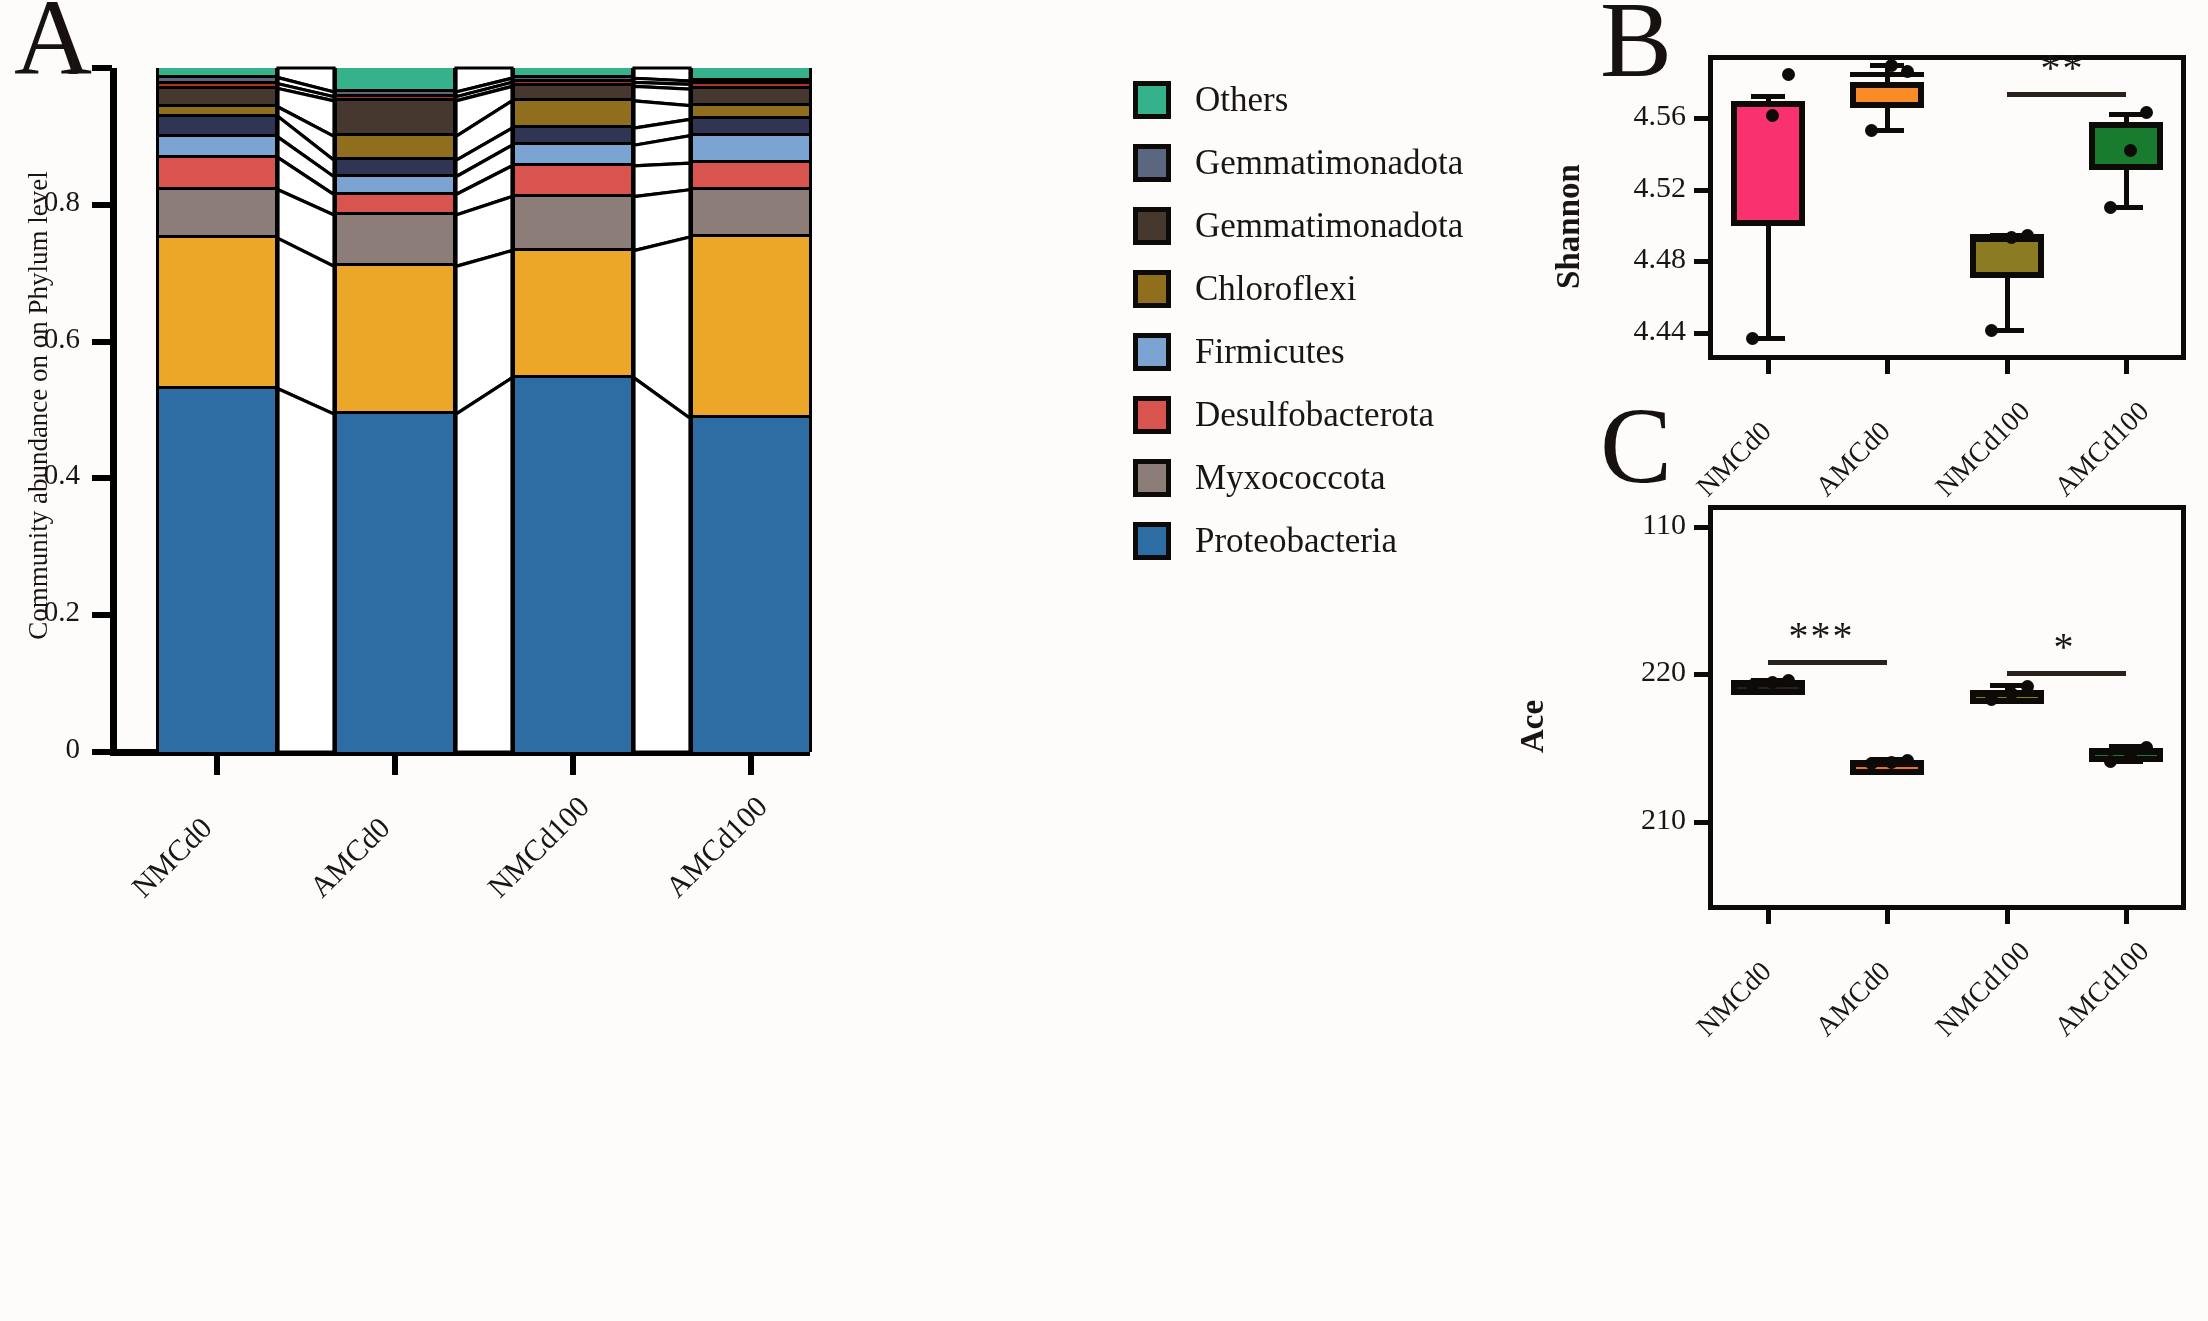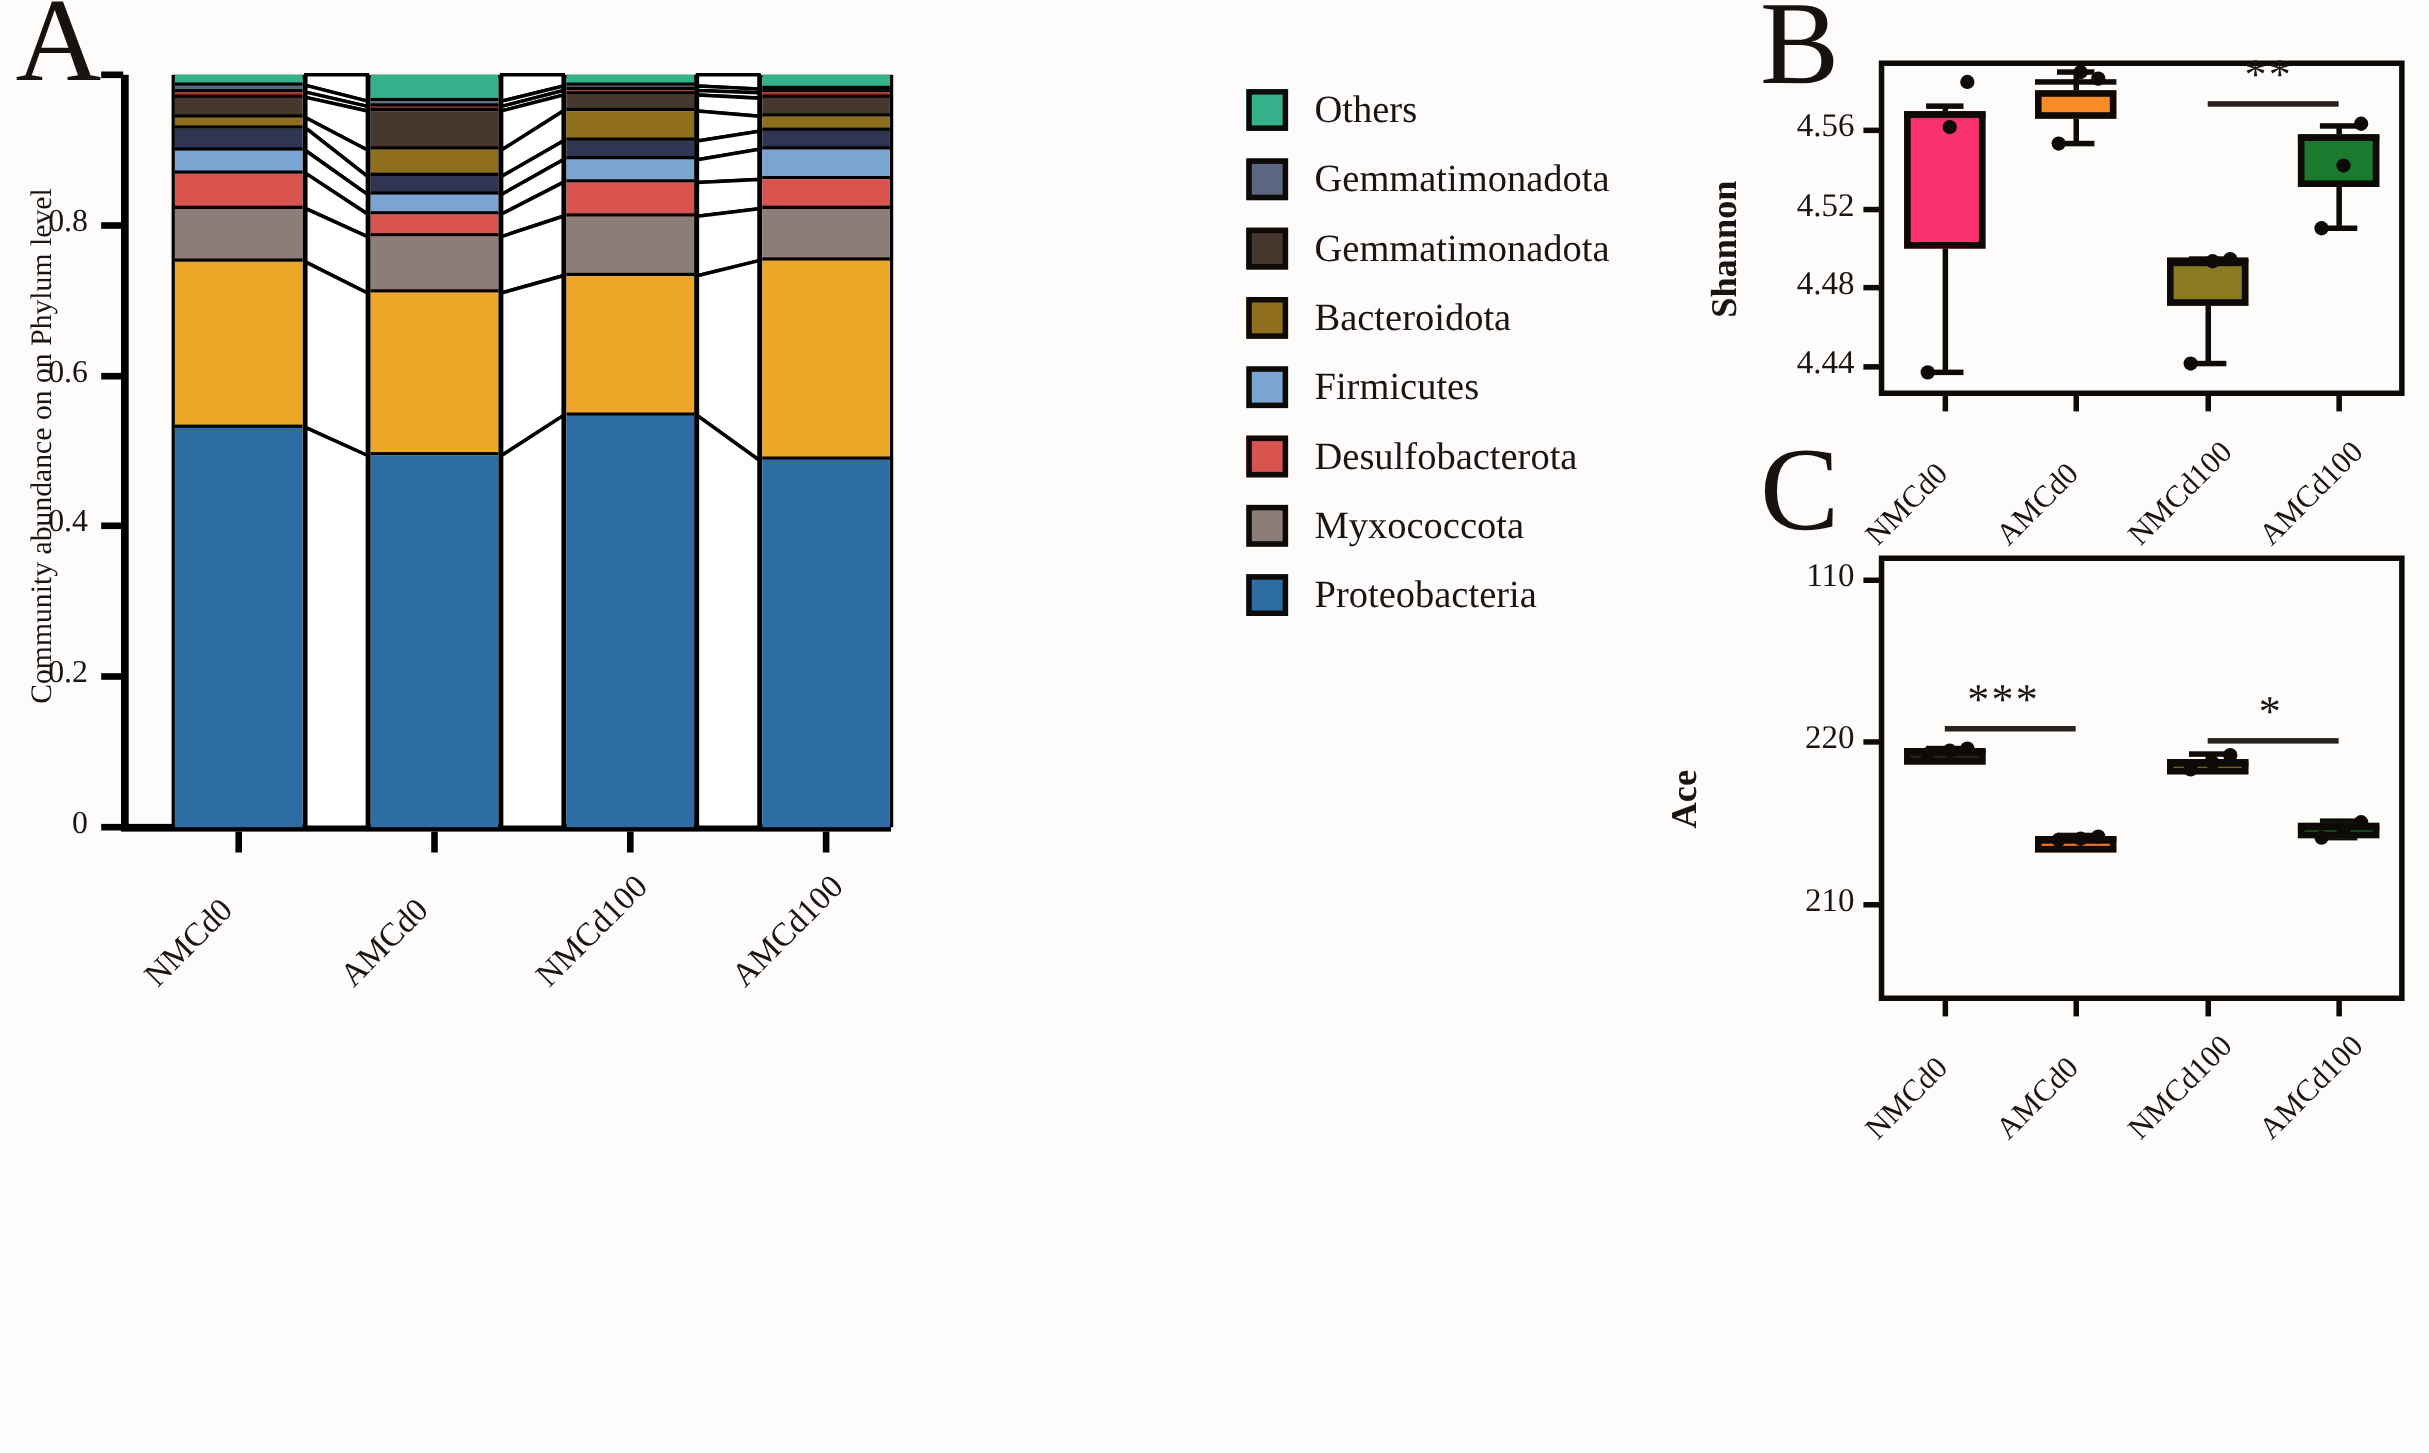--- a/index.html
+++ b/index.html
@@ -182,21 +182,21 @@
       <div class="leg-row">
         <span class="leg-swatch" style="background: rgb(91, 102, 129);"></span>
         <span class="leg-label">Gemmatimonadota</span>
       </div>
       <div class="leg-row">
         <span class="leg-swatch" style="background: rgb(70, 55, 47);"></span>
         <span class="leg-label">Gemmatimonadota</span>
       </div>
       <div class="leg-row">
         <span class="leg-swatch" style="background: rgb(143, 111, 30);"></span>
-        <span class="leg-label">Bacteroidota</span>
+        <span class="leg-label">Chloroflexi</span>
       </div>
       <div class="leg-row">
         <span class="leg-swatch" style="background: rgb(123, 164, 210);"></span>
         <span class="leg-label">Firmicutes</span>
       </div>
       <div class="leg-row">
         <span class="leg-swatch" style="background: rgb(217, 83, 79);"></span>
         <span class="leg-label">Desulfobacterota</span>
       </div>
       <div class="leg-row">

